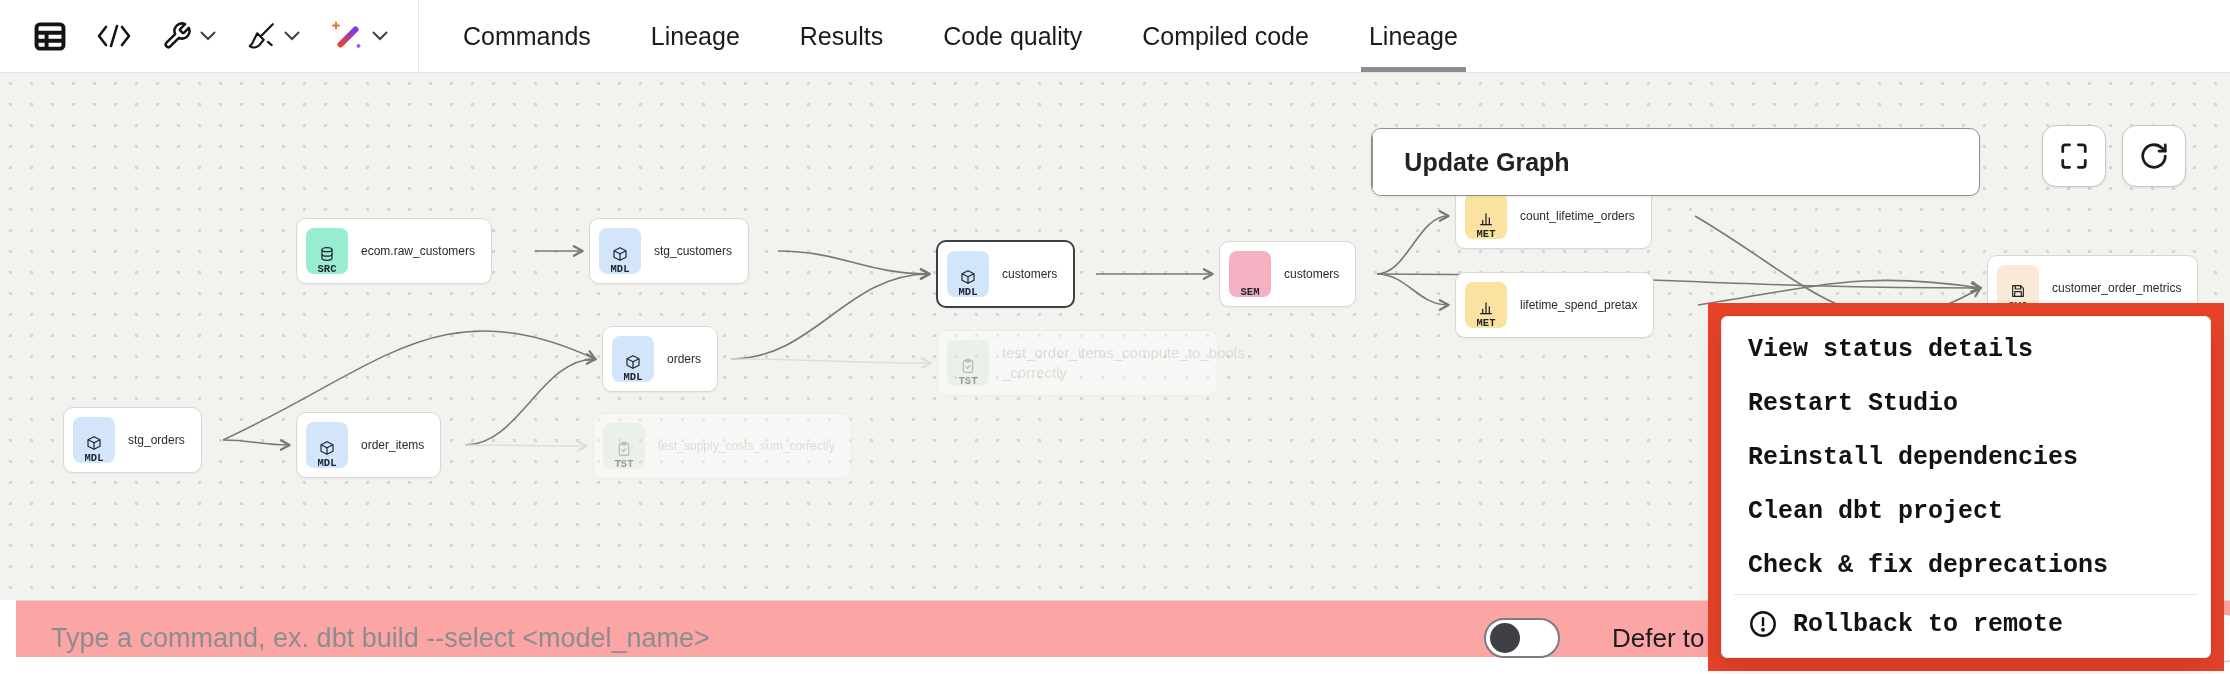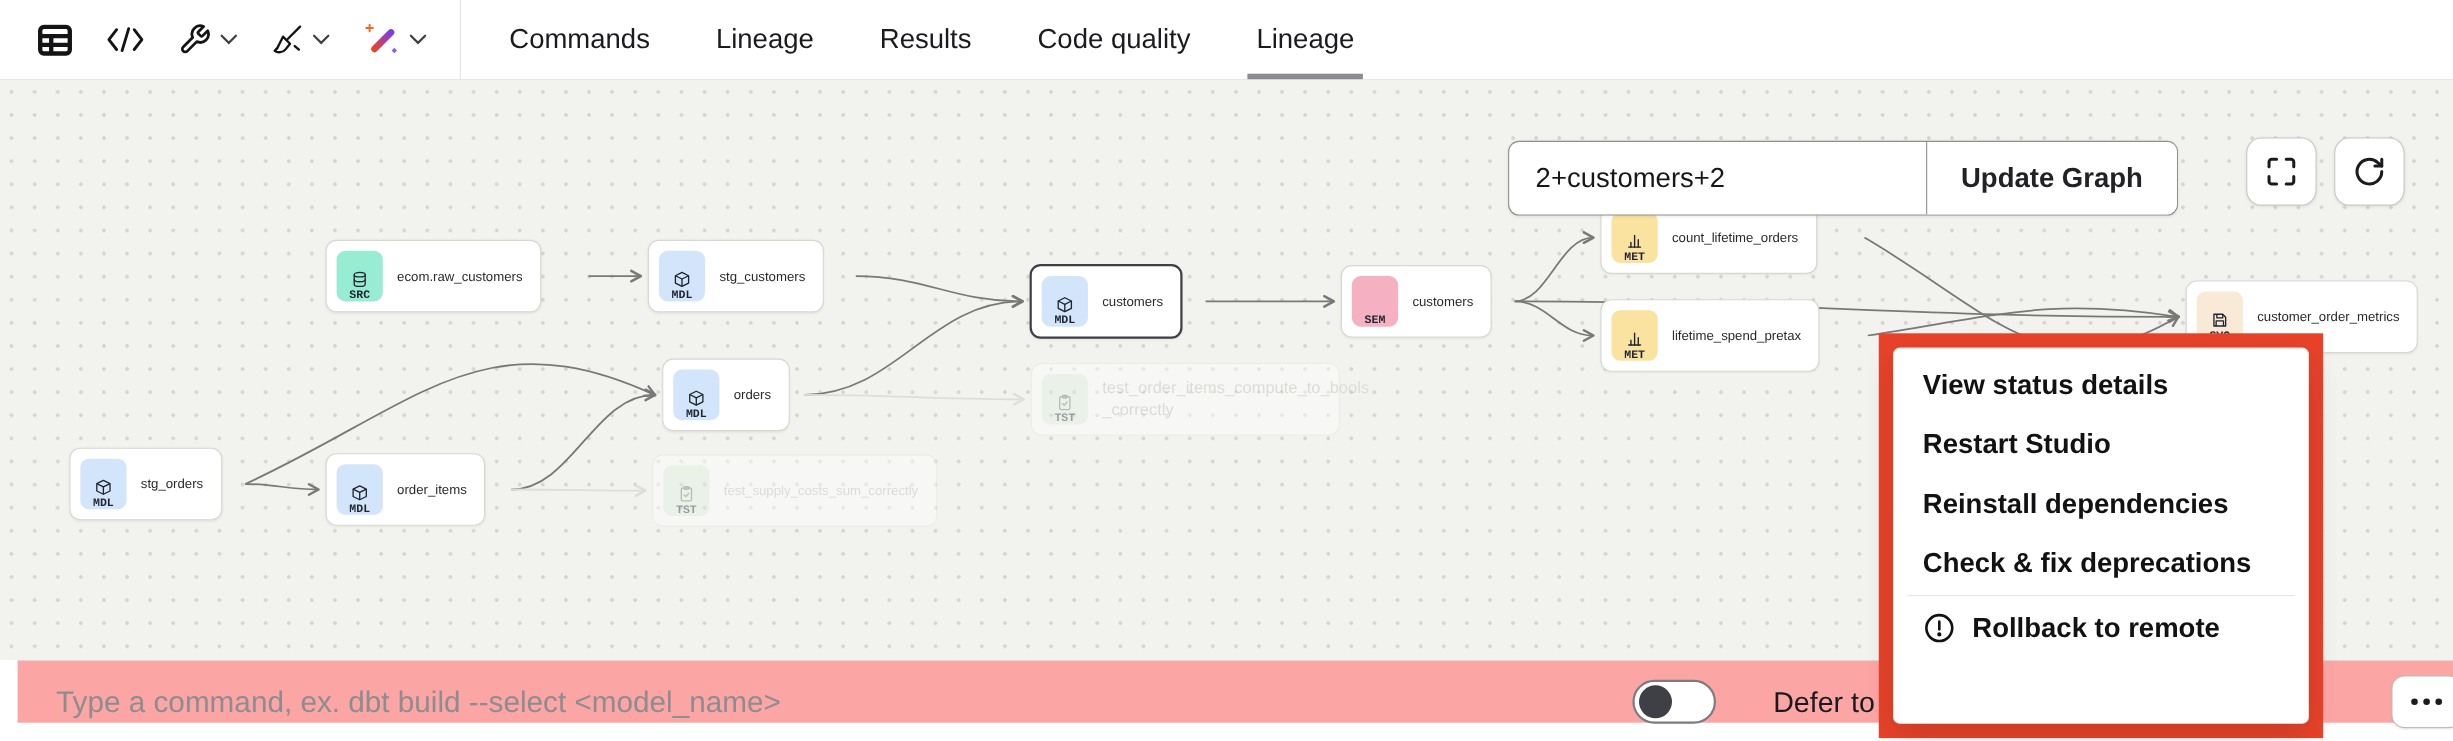--- a/index.html
+++ b/index.html
@@ -52,22 +52,22 @@
     font-size:25px; color:#17171a; padding:0 0 0 24px; background:transparent; }
   .updatebtn { width:229px; border-left:1.5px solid #8f8f8f; display:flex; align-items:center;
     justify-content:center; font-size:25px; font-weight:700; color:#222226; cursor:pointer; background:#fff; }
   .sqbtn { position:absolute; width:64px; height:62px; background:#fff; border:1.5px solid #c7c7c4;
     border-radius:14px; display:flex; align-items:center; justify-content:center;
     box-shadow:0 1px 3px rgba(0,0,0,.08); z-index:10; cursor:pointer; }
   .sqbtn.fs { left:2042px; top:52px; }
   .sqbtn.rf { left:2122px; top:52px; }
 
   
-  .menu-wrap { position:absolute; left:1708px; top:303px; width:404px; height:368px;
-    background:#e8432a; z-index:40; padding:13px; }
+  .menu-wrap { position:absolute; left:1708px; top:303px; width:516px; height:368px;
+    background:#e8432a; z-index:40; padding:13px;font-family:Liberation Mono, monospace; }
   .menu { width:100%; height:100%; background:#fff; border:1px solid #ececea; border-radius:6px;
     box-shadow:0 10px 28px rgba(0,0,0,.14); display:flex; flex-direction:column; padding:6px 0; }
   .mitem { height:54px; display:flex; align-items:center; padding:0 26px; gap:15px;
     font-size:25px; font-weight:600; color:#121214; cursor:pointer; white-space:nowrap; }
   .mdiv { height:1px; background:#e6e6e4; margin:2px 12px; }
   .mitem svg { flex:0 0 auto; }
 
   
   .bottombar { position:absolute; top:600px; left:0; width:2230px; height:57px; background:#fca5a5;
     border-top:1px solid #d8d8d6; z-index:20;margin-left:16px; }
@@ -134,20 +134,21 @@
           <polyline points="1.5,1.5 8,8 14.5,1.5"></polyline>
         </svg>
     </div>
   </div>
   <div class="vdiv"></div>
   <div class="tabs" id="tabs">
       <div class="tab">Commands</div>
       <div class="tab">Lineage</div>
       <div class="tab">Results</div>
       <div class="tab">Code quality</div>
+      <div class="tab">Compiled code</div>
       <div class="tab active">Lineage</div>
     </div>
 </div>
 
 <div class="canvas" id="canvas">
   <svg id="edges">
     <defs>
       <marker id="arrow" viewBox="0 0 10 10" refX="7.5" refY="5" markerWidth="8.5" markerHeight="8.5" orient="auto-start-reverse">
         <path d="M1.5,1.5 L8,5 L1.5,8.5" fill="none" stroke="#787876" stroke-width="1.6" stroke-linecap="round" stroke-linejoin="round"></path>
       </marker>
@@ -301,21 +302,20 @@
             <rect x="9" y="2.2" width="6" height="3.6" rx="1"></rect>
             <path d="m9 13.5 2.2 2.2 4-4.5"></path>
           </svg>
           <span class="blab">TST</span>
         </div>
         <span class="nlabel">test_supply_costs_sum_correctly</span>
       </div>
     </div>
 
   <div class="filterbox">
-    <input type="text" value="2+customers+2" style="">
     <div class="updatebtn">Update Graph</div>
   </div>
 
   <div class="sqbtn fs">
     <svg width="30" height="30" viewBox="0 0 24 24" fill="none" stroke="#1b1b1f" stroke-width="2.2" stroke-linecap="round" stroke-linejoin="round">
       <path d="M3 8.5V5a2 2 0 0 1 2-2h3.5M15.5 3H19a2 2 0 0 1 2 2v3.5M21 15.5V19a2 2 0 0 1-2 2h-3.5M8.5 21H5a2 2 0 0 1-2-2v-3.5"></path>
     </svg>
   </div>
   <div class="sqbtn rf">
     <svg width="30" height="30" viewBox="0 0 24 24" fill="none" stroke="#1b1b1f" stroke-width="2.2" stroke-linecap="round" stroke-linejoin="round">
@@ -336,20 +336,21 @@
       <i></i>
       <i></i>
   </div>
 </div>
 
 <div class="menu-wrap">
   <div class="menu" id="menu">
       <div class="mitem">View status details</div>
       <div class="mitem">Restart Studio</div>
       <div class="mitem">Reinstall dependencies</div>
+      <div class="mitem">Clean dbt project</div>
       <div class="mitem">Check &amp; fix deprecations</div>
       <div class="mdiv"></div>
       <div class="mitem">
         <svg width="30" height="30" viewBox="0 0 24 24" fill="none" stroke="#121214" stroke-width="1.9" stroke-linecap="round">
           <circle cx="12" cy="12" r="9.4"></circle>
           <path d="M12 7.3v5.6"></path>
           <circle cx="12" cy="16.6" r="0.6" fill="#121214"></circle>
         </svg>
         <span>Rollback to remote</span>
       </div>

